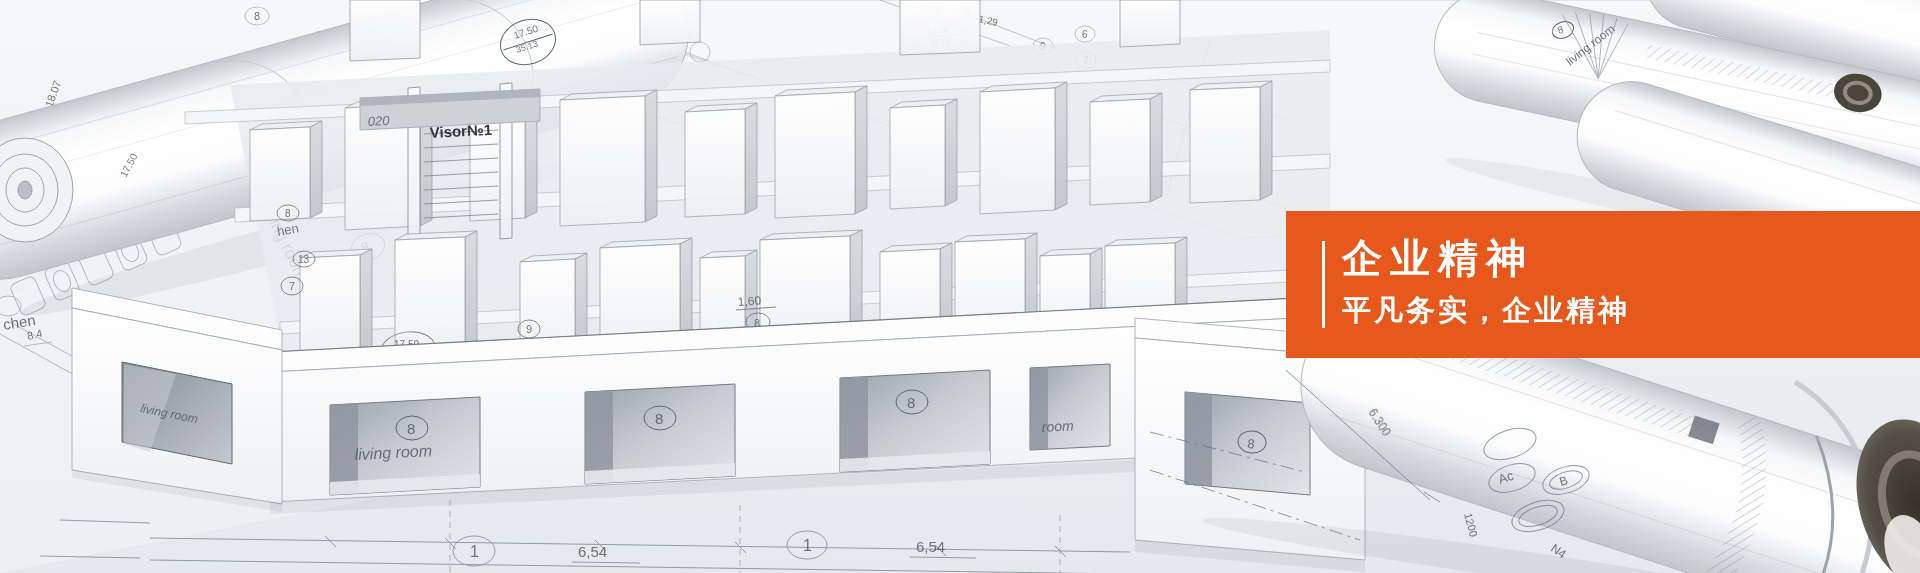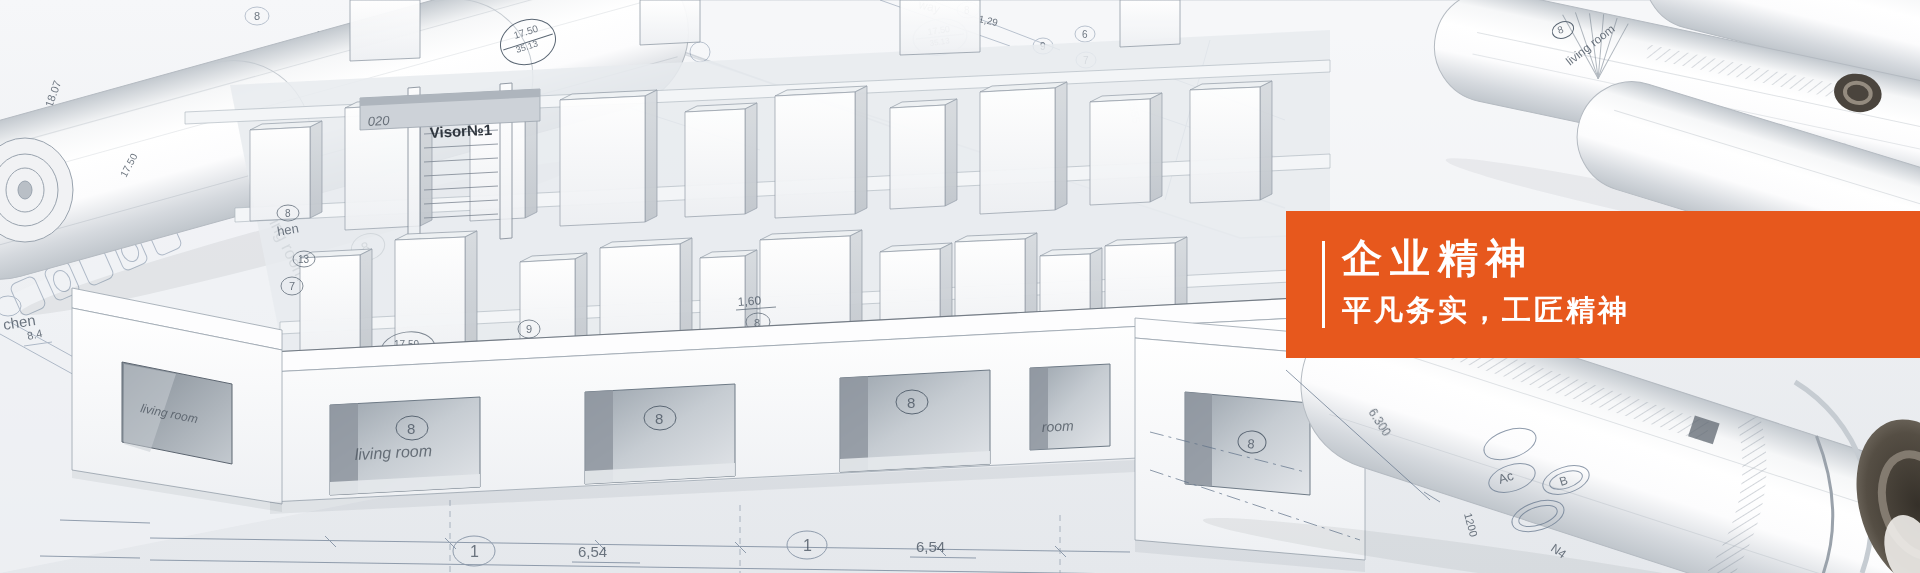--- a/index.html
+++ b/index.html
@@ -461,15 +461,15 @@
   <text class="bpt" x="1368" y="412" font-size="12" transform="rotate(57 1368 412)">6.300</text>
   <text class="bpt" x="1464" y="514" font-size="11" transform="rotate(75 1464 514)">1200</text>
   <text class="bpt" x="1500" y="484" font-size="13" transform="rotate(-18 1500 484)">Ac</text>
   <text class="bpt" x="1561" y="486" font-size="12" transform="rotate(-18 1561 486)">B</text>
   <text class="bpt" x="1550" y="550" font-size="12" transform="rotate(35 1550 550)">N4</text>
 </svg>
 
   <div class="overlay" style="background: rgb(231, 88, 29);">
     <div class="accent-line"></div>
     <div class="slogan-title">企业精神</div>
-    <div class="slogan-subtitle">平凡务实，工匠精神</div>
+    <div class="slogan-subtitle">平凡务实，企业精神</div>
   </div>
 </div>
 
 </body></html>

